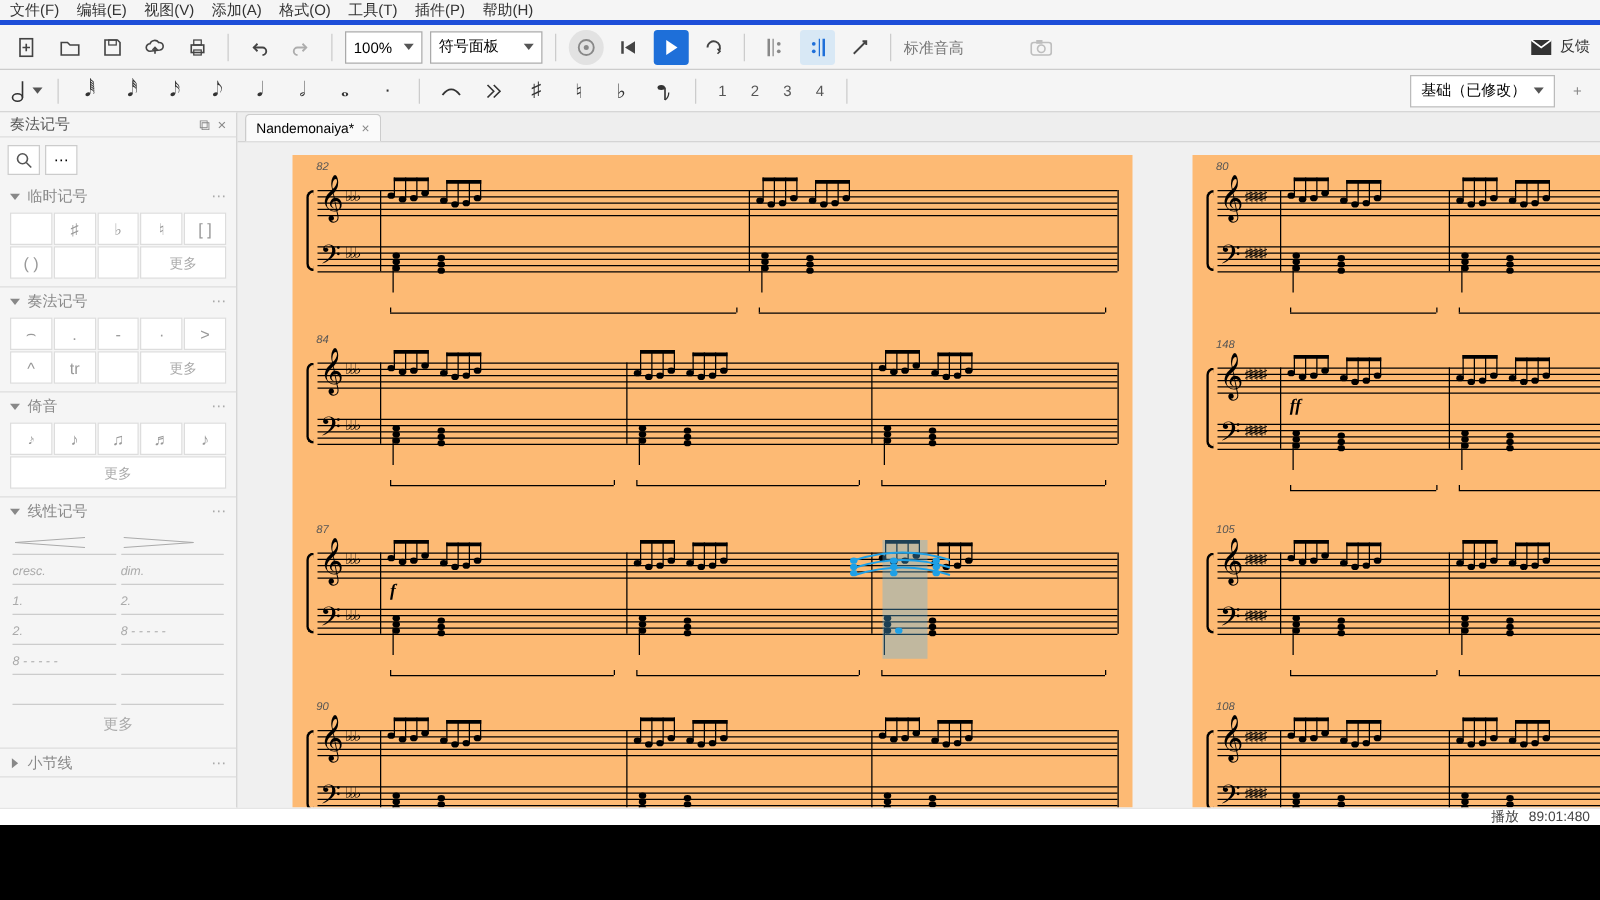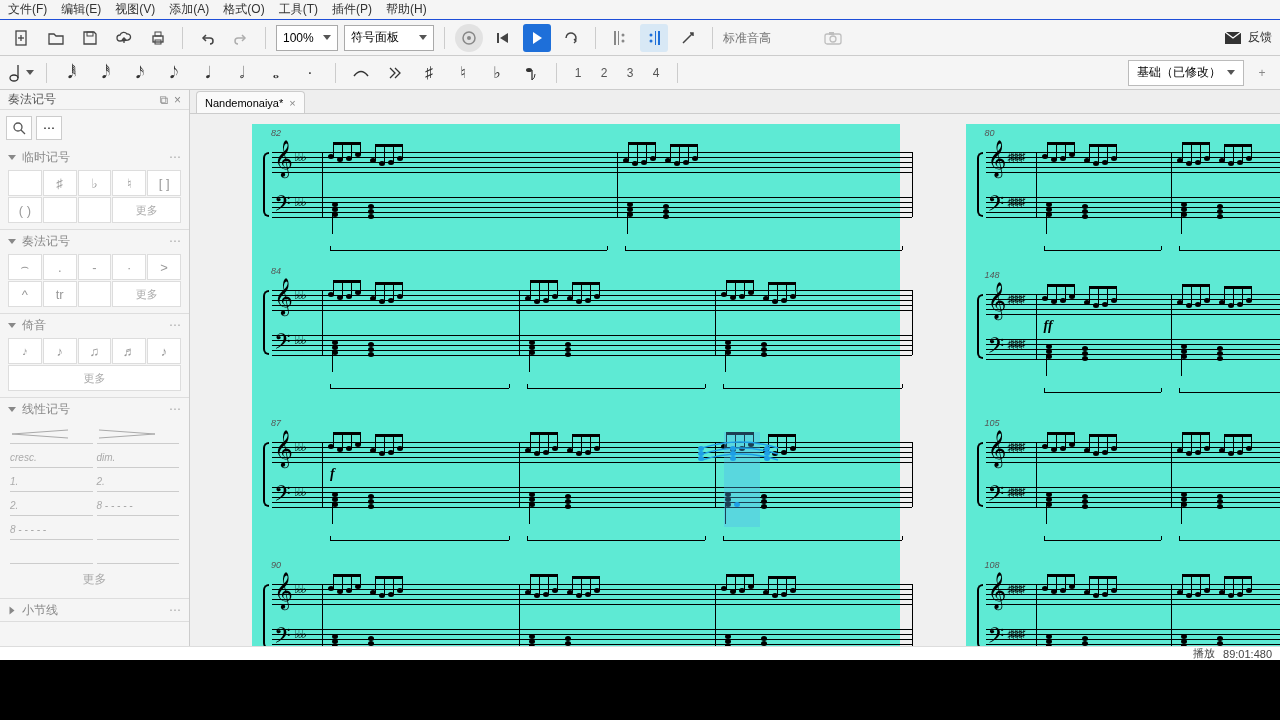--- a/index.html
+++ b/index.html
@@ -1,19 +1,19 @@
 <!DOCTYPE html>
 <html><head>
 <meta charset="utf-8">
 <style>
 * { margin: 0; padding: 0; box-sizing: border-box; font-family: "Microsoft YaHei", Arial, sans-serif; }
 body { width: 1280px; height: 720px; overflow: hidden; background: #fff; font-size: 12px; }
 
 
-.menu-bar { height: 20px; background: #f5f5f5; display: flex; align-items: center; padding: 0 8px; gap: 14px; color: #333; border-bottom: 1px solid #1d4ed8; }
+.menu-bar { height: 20px; background: #f5f5f5; display: flex; padding: 0 8px; gap: 14px; color: #333; border-bottom: 4px solid #1d4ed8; }
 .menu-item { cursor: pointer; }
 
 
 .toolbar { height: 36px; background: #f5f5f5; display: flex; align-items: center; padding: 0 8px; gap: 6px; border-bottom: 1px solid #ccc; }
 .tool-btn { width: 28px; height: 28px; display: flex; align-items: center; justify-content: center; cursor: pointer; border-radius: 3px; color: #444; }
 .tool-sep { width: 1px; height: 22px; background: #ccc; margin: 0 4px; }
 .zoom-box { width: 62px; height: 26px; border: 1px solid #aaa; background: #fff; display: flex; align-items: center; padding: 0 6px; justify-content: space-between; }
 .chev { width: 0; height: 0; border-left: 4px solid transparent; border-right: 4px solid transparent; border-top: 5px solid #555; }
 .view-box { width: 90px; height: 26px; border: 1px solid #aaa; background: #fff; display: flex; align-items: center; padding: 0 6px; justify-content: space-between; }
 .play-btn { width: 28px; height: 28px; background: #1e6fd9; border-radius: 3px; display: flex; align-items: center; justify-content: center; }
@@ -52,21 +52,21 @@
 .line-more { grid-column: span 2; text-align: center; color: #aaa; height: 22px; display: flex; align-items: center; justify-content: center; }
 
 
 .tab-bar { height: 24px; background: #eee; display: flex; align-items: flex-end; border-bottom: 1px solid #ccc; padding-left: 6px; }
 .tab { height: 22px; background: #fafafa; border: 1px solid #ccc; border-bottom: none; border-radius: 4px 4px 0 0; padding: 0 8px; display: flex; align-items: center; gap: 6px; font-size: 11px; }
 .tab-close { color: #888; cursor: pointer; }
 
 
 .score-wrap { flex: 1; display: flex; flex-direction: column; overflow: hidden; }
 .score-canvas { flex: 1; background: #f0f0f0; overflow: hidden; position: relative; display: flex; gap: 48px; padding: 10px 0 0 44px; }
-.page { background: #5eead4; position: relative; margin-left: 18px; }
+.page { background: #fdba74; position: relative; }
 .page-left { width: 700px; height: 560px; }
 .page-right { width: 340px; height: 560px; }
 
 .system { position: absolute; left: 20px; }
 .measure-num { position: absolute; left: -1px; top: -14px; font-size: 9px; font-style: italic; color: #555; }
 .note-dot { position: absolute; width: 6px; height: 5px; background: #000; border-radius: 50%; }
 .note-stem { position: absolute; width: 1px; background: #000; }
 .beam { position: absolute; height: 3px; background: #000; }
 .highlight { position: absolute; background: rgba(80,180,240,0.35); }
 .note-blue { background: #1ea0e6 !important; }

